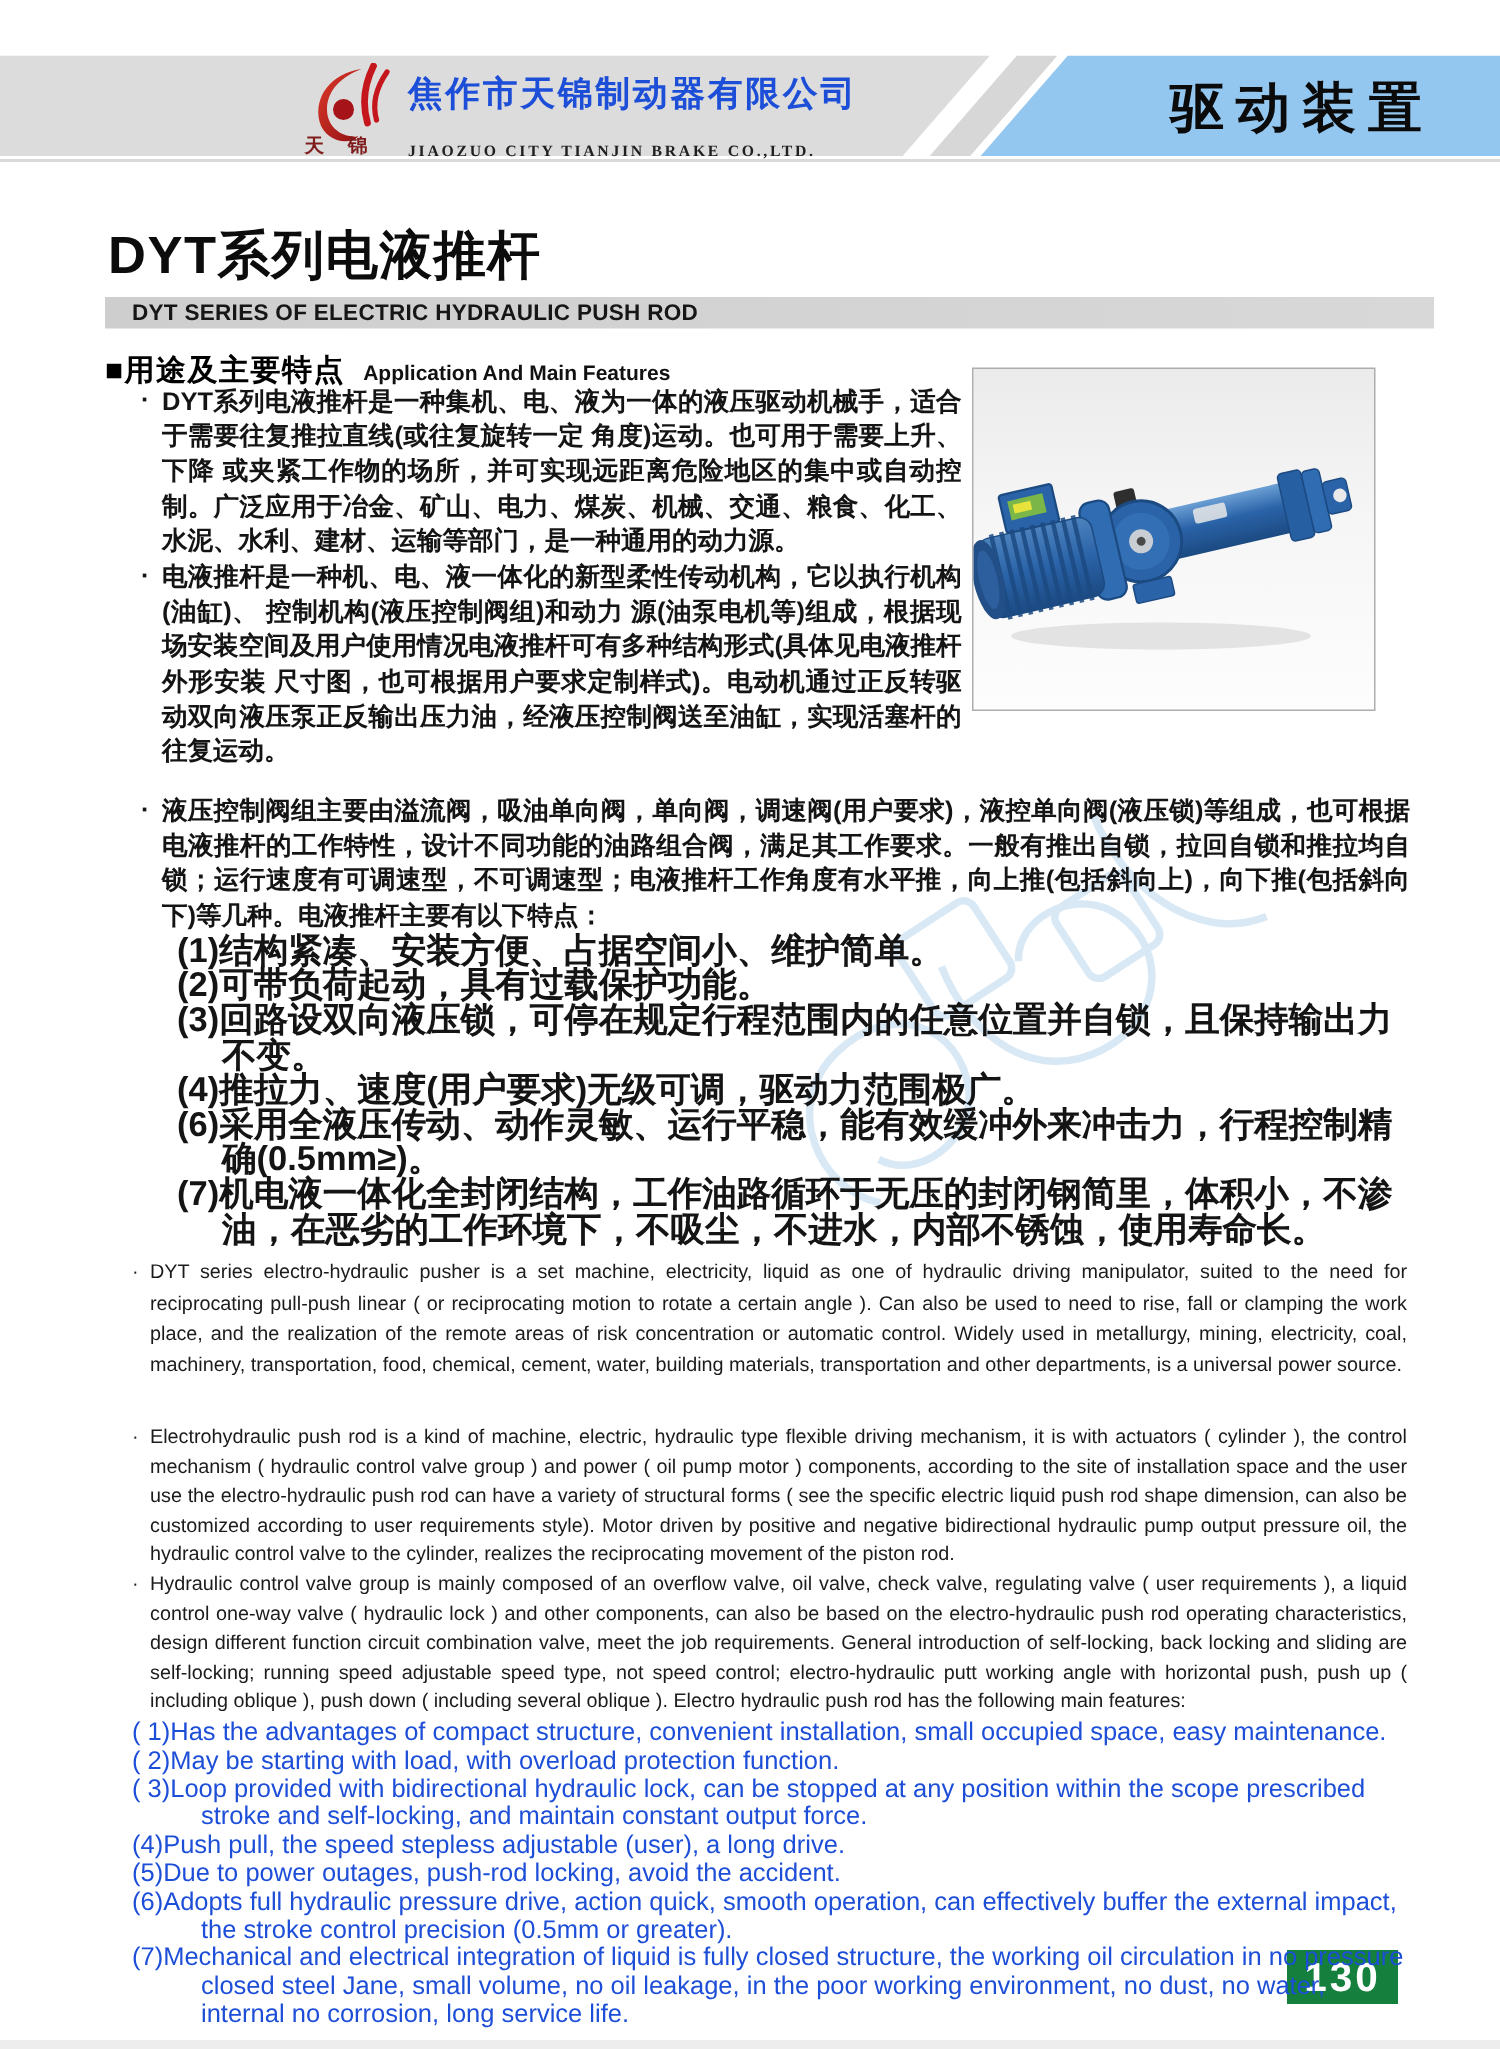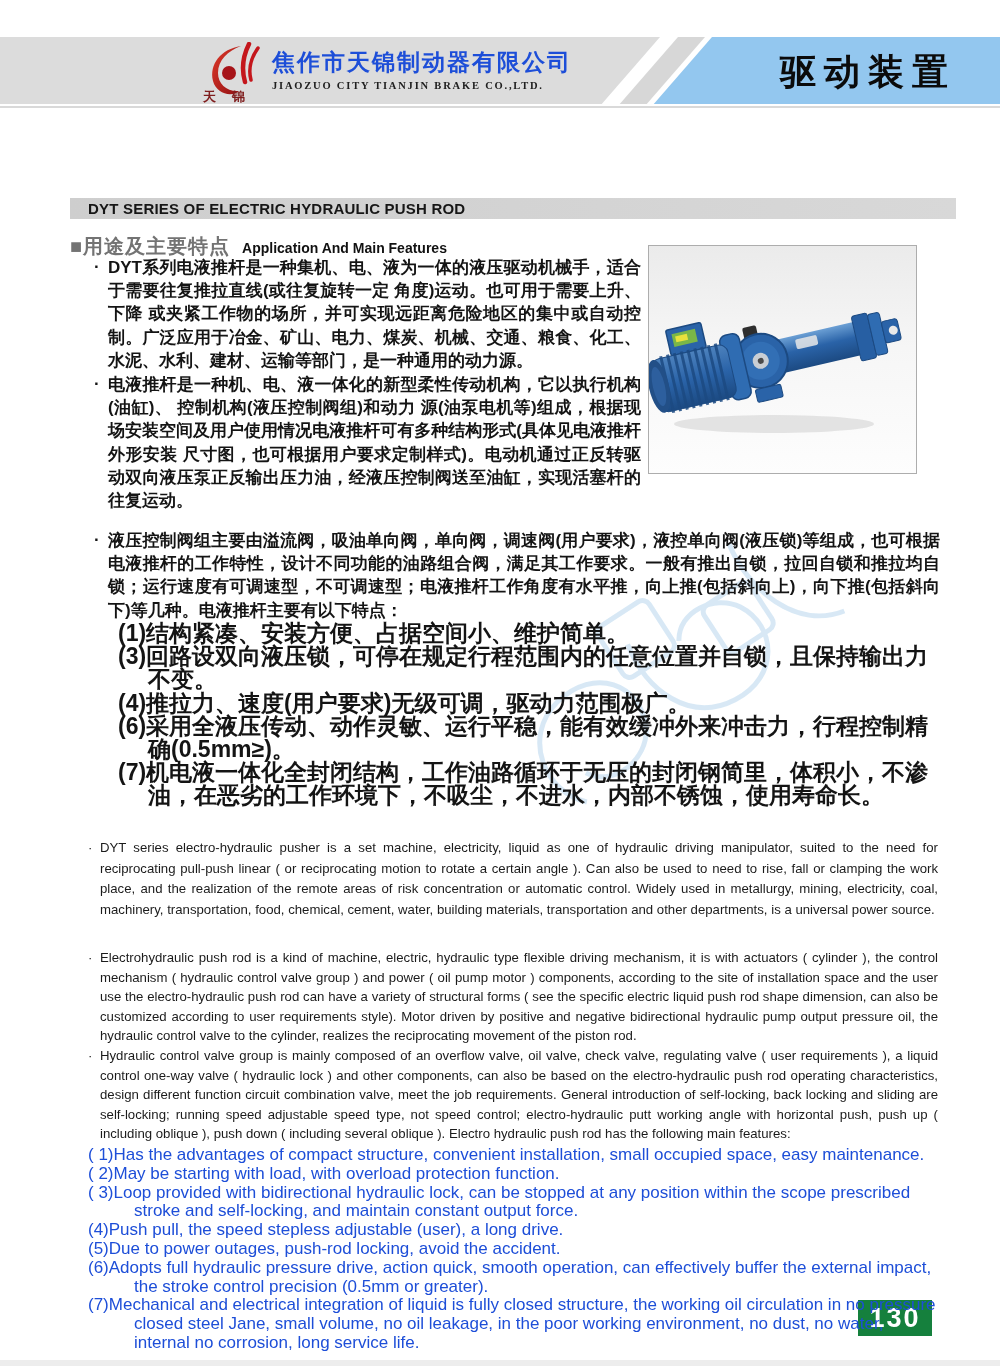--- a/index.html
+++ b/index.html
@@ -17,30 +17,30 @@
     transform:skewX(-41deg);transform-origin:0 0;}
   .band-underline{position:absolute;top:106px;left:0;width:1000px;height:2px;background:#d9d9d9;}
   .badge-text{position:absolute;top:48px;left:780px;width:210px;text-align:left;
     font-size:36px;font-weight:bold;letter-spacing:8px;color:#0b0b0b;}
   .logo{position:absolute;top:42px;left:205px;width:60px;height:60px;}
   .logo-chars{position:absolute;top:88px;left:203px;width:70px;font-size:13px;letter-spacing:16px;
     color:#7f1d1d;font-weight:bold;white-space:nowrap;}
   .company{position:absolute;top:47px;left:272px;}
   .company-cn{font-size:23px;font-weight:bold;letter-spacing:2px;color:#1d4ed8;
     font-family:"Liberation Serif", serif;}
-  .company-en{font-size:10.5px;font-weight:bold;letter-spacing:1.8px;color:#202020;margin-top:2px;
+  .company-en{font-size:10.5px;font-weight:bold;letter-spacing:1.8px;color:#202020;margin-top:18px;
     font-family:"Liberation Serif", serif;}
   
   .page-title{position:absolute;top:147px;left:72px;font-size:35px;font-weight:bold;
     letter-spacing:1px;color:#0c0c0c;}
   .subtitle-bar{position:absolute;top:198px;left:70px;width:868px;height:21px;
     background:linear-gradient(to right,#cecece,#d8d8d8);line-height:21px;
     font-size:15px;font-weight:bold;color:#161616;padding-left:18px;letter-spacing:0.2px;}
   .section-heading{position:absolute;top:233px;left:70px;white-space:nowrap;}
-  .section-cn{font-size:20px;font-weight:bold;color:#737373;letter-spacing:1px;}
+  .section-cn{font-size:20px;font-weight:bold;color:#000000;letter-spacing:1px;}
   .section-en{font-size:14px;font-weight:bold;color:#111;margin-left:12px;}
   
   .watermark{position:absolute;top:470px;left:410px;width:540px;height:400px;opacity:0.55;
     pointer-events:none;z-index:0;}
   
   .cnp{position:absolute;font-size:17px;line-height:23.2px;font-weight:600;color:#141414;
     text-align:justify;z-index:1;}
   .bullet{position:absolute;left:-14px;top:-1px;font-weight:bold;}
   .cnfeatures{position:absolute;left:118px;top:622px;width:814px;z-index:1;}
   .cnf{font-size:23px;line-height:23.2px;font-weight:600;color:#141414;
@@ -82,20 +82,21 @@
     <path d="M53 6 C46 16 43 27 46 38" stroke="#c4161c" stroke-width="3.5" fill="none" stroke-linecap="round"></path>
   </svg>
   <div class="logo-chars">天锦</div>
 
   <div class="company">
     <div class="company-cn">焦作市天锦制动器有限公司</div>
     <div class="company-en">JIAOZUO CITY TIANJIN BRAKE CO.,LTD.</div>
   </div>
   <div class="band-underline"></div>
 
+  <div class="page-title">DYT系列电液推杆</div>
   <div class="subtitle-bar">DYT SERIES OF ELECTRIC HYDRAULIC PUSH ROD</div>
 
   <div class="section-heading">
     <span class="section-cn">■用途及主要特点</span><span class="section-en">Application And Main Features</span>
   </div>
 
   <svg class="watermark" viewBox="0 0 540 400">
     <g stroke="#b9d7ee" stroke-width="5" fill="none" transform="rotate(-33 270 200)">
       <path d="M120 260 C90 230 100 170 150 160 C200 150 230 190 210 230 C195 258 150 262 135 235"></path>
       <path d="M240 150 C230 200 250 250 300 255 C350 260 375 215 355 180 C340 155 300 150 285 175"></path>
@@ -168,20 +169,21 @@
     <span class="bullet">·</span>
     <span>电液推杆是一种机、电、液一体化的新型柔性传动机构，它以执行机构(油缸)、 控制机构(液压控制阀组)和动力 源(油泵电机等)组成，根据现场安装空间及用户使用情况电液推杆可有多种结构形式(具体见电液推杆外形安装 尺寸图，也可根据用户要求定制样式)。电动机通过正反转驱动双向液压泵正反输出压力油，经液压控制阀送至油缸，实现活塞杆的往复运动。</span>
   </div>
   <div class="cnp" style="left:108px;top:529px;width:832px;">
     <span class="bullet">·</span>
     <span>液压控制阀组主要由溢流阀，吸油单向阀，单向阀，调速阀(用户要求)，液控单向阀(液压锁)等组成，也可根据 电液推杆的工作特性，设计不同功能的油路组合阀，满足其工作要求。一般有推出自锁，拉回自锁和推拉均自 锁；运行速度有可调速型，不可调速型；电液推杆工作角度有水平推，向上推(包括斜向上)，向下推(包括斜向 下)等几种。电液推杆主要有以下特点：</span>
   </div>
 
   <div class="cnfeatures">
     <div class="cnf">(1)结构紧凑、安装方便、占据空间小、维护简单。</div>
+    <div class="cnf">(2)可带负荷起动，具有过载保护功能。</div>
     <div class="cnf">(3)回路设双向液压锁，可停在规定行程范围内的任意位置并自锁，且保持输出力不变。</div>
     <div class="cnf">(4)推拉力、速度(用户要求)无级可调，驱动力范围极广。</div>
     <div class="cnf">(6)采用全液压传动、动作灵敏、运行平稳，能有效缓冲外来冲击力，行程控制精确(0.5mm≥)。</div>
     <div class="cnf">(7)机电液一体化全封闭结构，工作油路循环于无压的封闭钢简里，体积小，不渗油，在恶劣的工作环境下，不吸尘，不进水，内部不锈蚀，使用寿命长。</div>
   </div>
 
   <div class="enp" style="left:100px;top:838px;width:838px;line-height:20.5px;">
     <span class="bullet">·</span>
     <span>DYT series electro-hydraulic pusher is a set machine, electricity, liquid as one of hydraulic driving manipulator, suited to the need for reciprocating pull-push linear ( or reciprocating motion to rotate a certain angle ). Can also be used to need to rise, fall or clamping the work place, and the realization of the remote areas of risk concentration or automatic control. Widely used in metallurgy, mining, electricity, coal, machinery, transportation, food, chemical, cement, water, building materials, transportation and other departments, is a universal power source.</span>
   </div>

